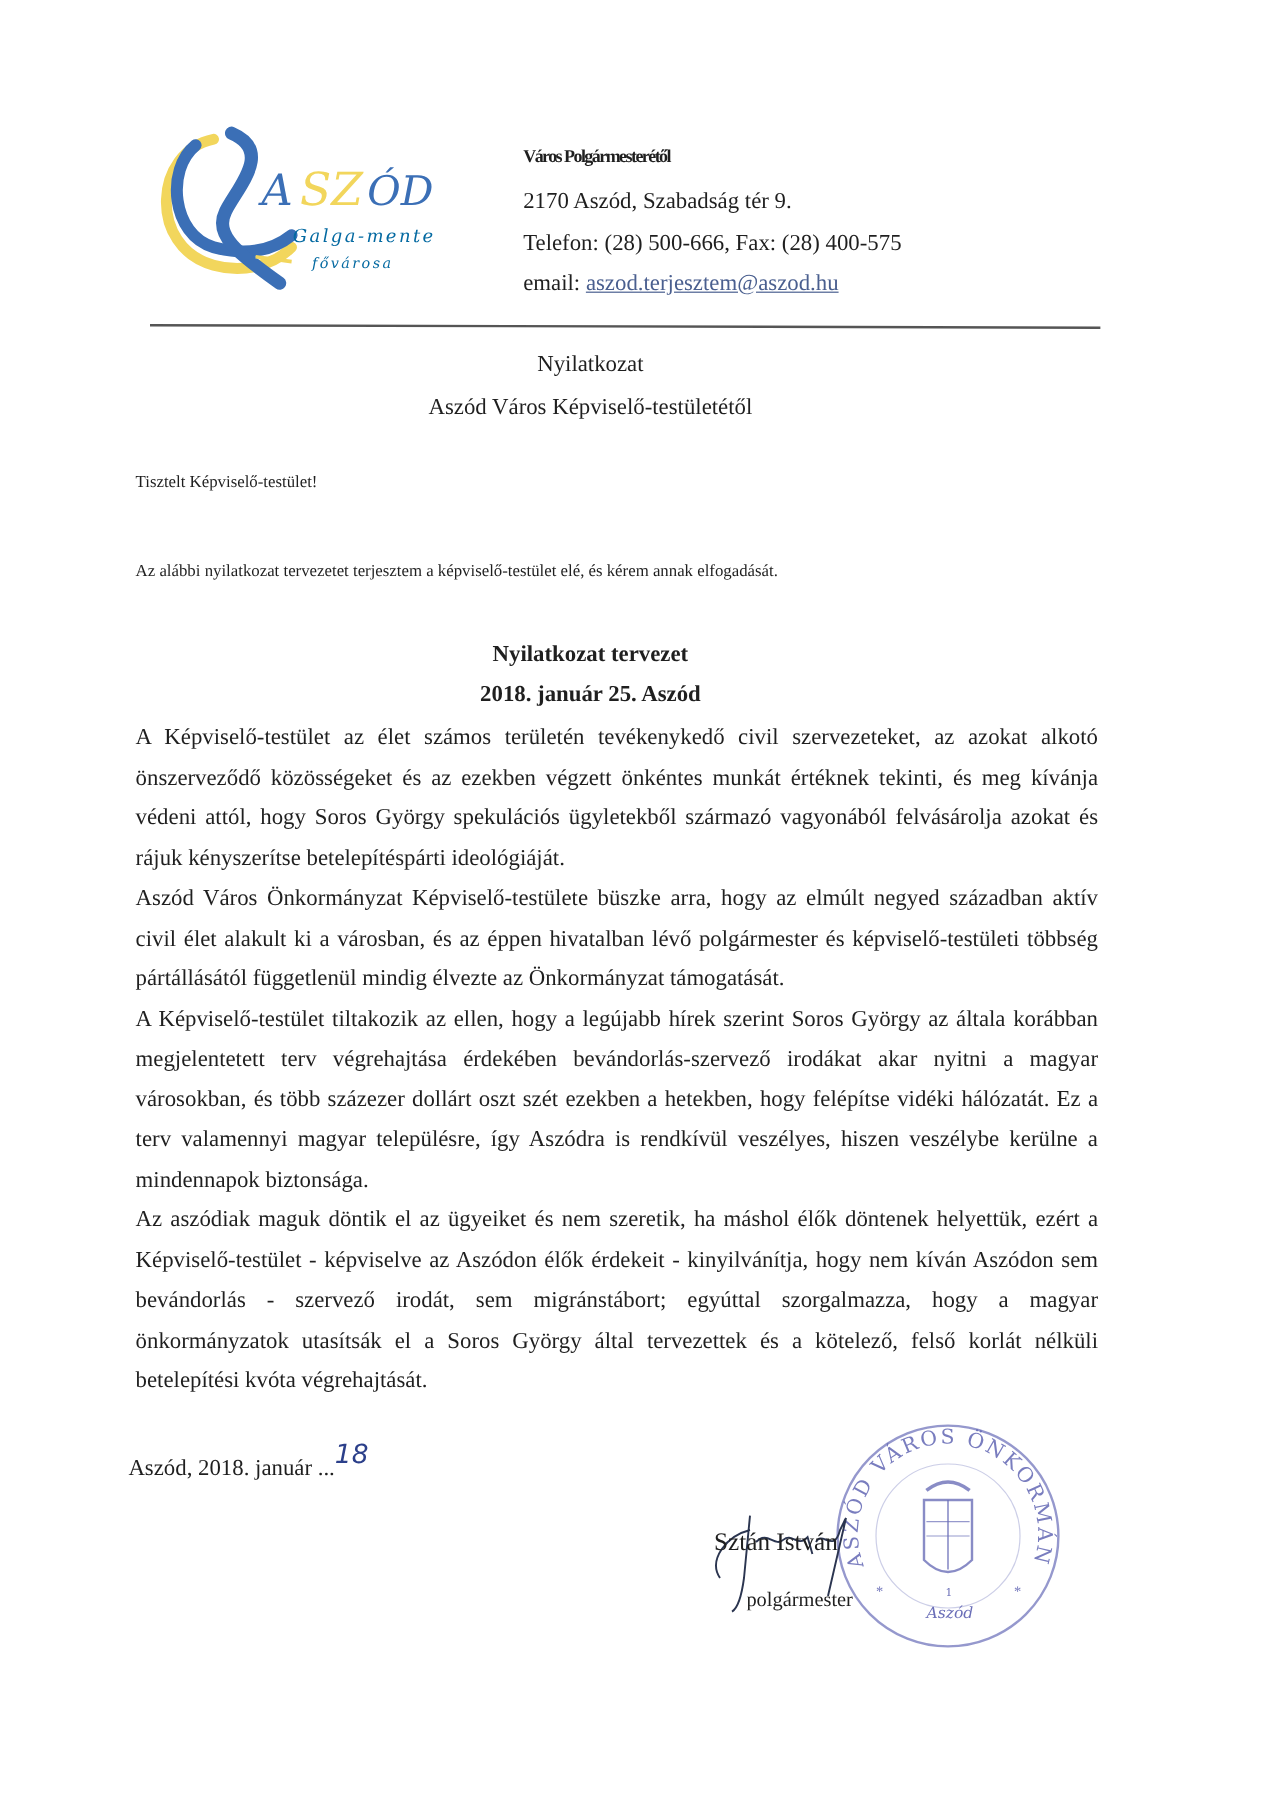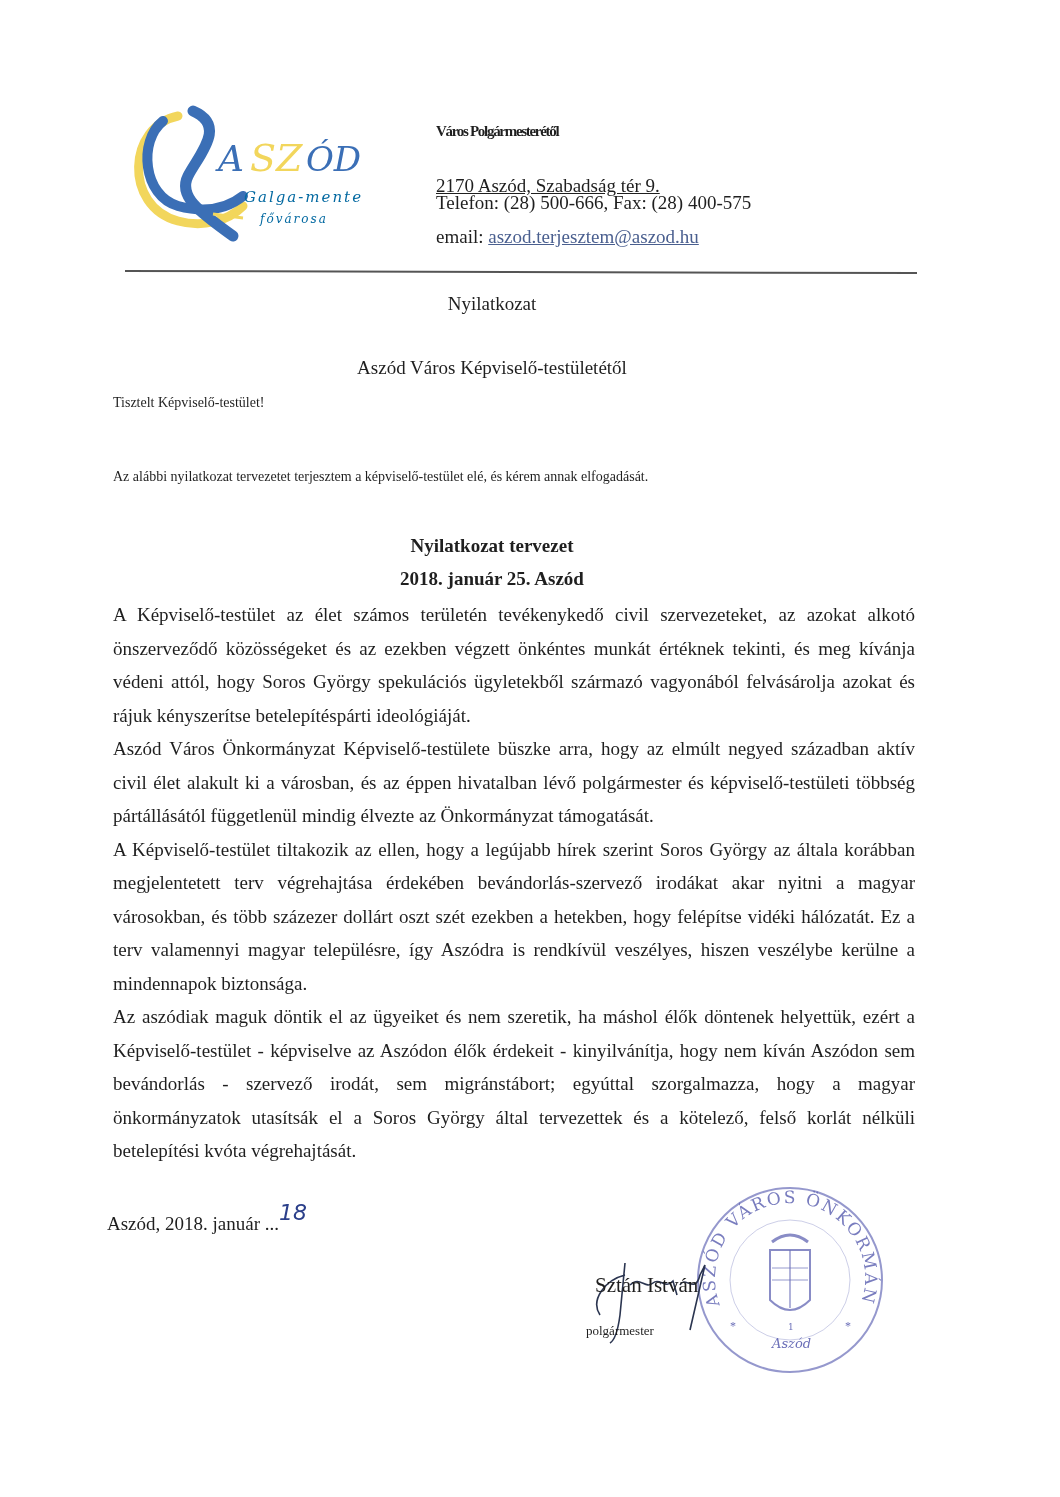--- a/index.html
+++ b/index.html
@@ -5,40 +5,40 @@
     html, body { margin: 0; padding: 0; background: #ffffff; }
     body { width: 1060px; height: 1497px; position: relative; overflow: hidden;
            font-family: "Liberation Serif", serif; color: #1f1f1f; }
     .abs { position: absolute; }
     
     #logo { left: 118px; top: 96px; width: 260px; height: 150px; }
     .logo-sub { font-family: "DejaVu Serif", serif; font-style: italic; color: #0369a1; letter-spacing: 2px; }
     
     .hdr { left: 436px; font-size: 19px; line-height: 1; white-space: nowrap; }
     .hdr-title { top: 124px; font-size: 15px; font-weight: bold; letter-spacing: -1.3px; }
-    .hdr-addr { top: 176px; text-decoration: underline; }
+    .hdr-addr { top: 158px; }
     .hdr-tel { top: 193px; }
     .hdr-mail { top: 227px; }
     .hdr-mail a { color: #4a5f8f; text-decoration: underline; }
     #rule { left: 125px; top: 270px; width: 792px; height: 0; border-top: 2px solid #555; transform: rotate(0.15deg); transform-origin: left; }
     .center { left: 0; width: 984px; text-align: center; font-size: 19px; }
     .t1 { top: 293px; }
-    .t2 { top: 329px; margin-top: 28px; }
+    .t2 { top: 329px; }
     .para { left: 113px; font-size: 14px; white-space: nowrap; }
     .salut { top: 395px; }
     .intro { top: 469px; }
     .bold-c { font-weight: bold; }
     .t3 { top: 535px; }
     .t4 { top: 568px; }
     .body-block { left: 113px; top: 598px; width: 802px; font-size: 19px; line-height: 33.5px; text-align: justify; }
     .body-block p { margin: 0; text-align-last: left; }
     .dateline { left: 107px; top: 1210px; font-size: 19px; white-space: nowrap; }
     .hand { font-family: "DejaVu Sans", sans-serif; color: #2b3f8a; font-size: 22px; font-style: italic; position: relative; top: -10px; }
     .signame { left: 595px; top: 1273px; font-size: 21px; white-space: nowrap; }
-    .sigrole { left: 586px; top: 1323px; font-size: 13px; white-space: nowrap; }
+    .sigrole { left: 622px; top: 1323px; font-size: 17px; white-space: nowrap; }
     #stamp { left: 690px; top: 1180px; width: 200px; height: 200px; }
     #signature { left: 585px; top: 1255px; width: 140px; height: 90px; }
   </style>
 </head>
 <body>
 
 <div id="logo" class="abs">
   <svg width="260" height="150" viewBox="0 0 260 150">
     <path d="M60 20 C 10 30, 5 110, 60 125 C 85 132, 110 125, 125 110" fill="none" stroke="#f2d65c" stroke-width="9" stroke-linecap="round"></path>
     <path d="M45 25 C 20 45, 25 100, 60 110 C 90 118, 110 112, 125 100" fill="none" stroke="#3b6fb6" stroke-width="10" stroke-linecap="round"></path>

